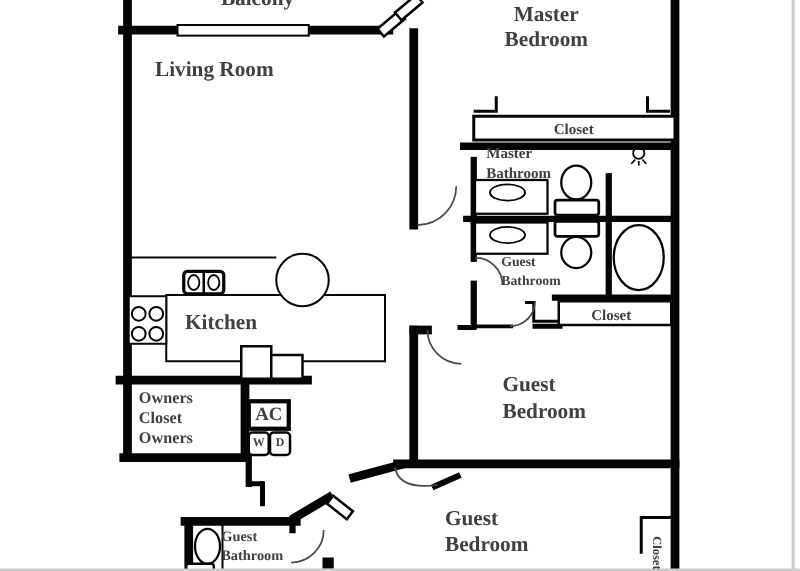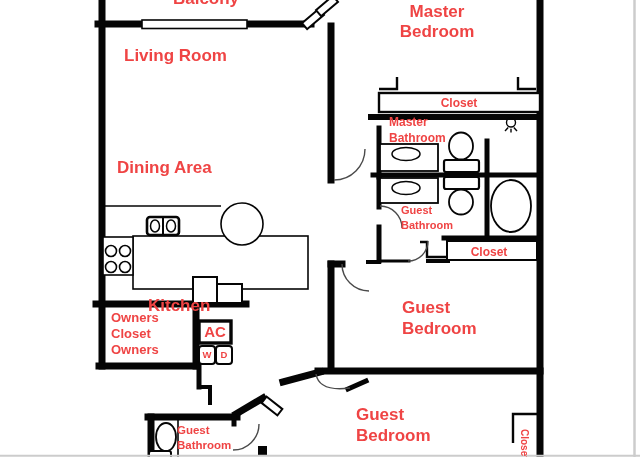--- a/index.html
+++ b/index.html
@@ -2,22 +2,22 @@
 <html><head>
 <meta charset="utf-8">
 <style>
   html,body{margin:0;padding:0;background:#fff;}
   .stage{
     position:relative;width:640px;height:457px;background:#ffffff;
     overflow:hidden;font-family:"Liberation Sans",sans-serif;
   }
   .stage svg{position:absolute;left:0;top:0;}
   .lbl{
-    position:absolute;font-weight:bold;color:#ef4444;white-space:nowrap;
-    font-family:Liberation Sans, sans-serif;
+    position:absolute;font-weight:bold;color:#404040;white-space:nowrap;
+    font-family:Liberation Serif, serif;
   }
   .lbl span{display:block;}
   .ctr{text-align:center;}
   .vert{writing-mode:vertical-rl;white-space:nowrap;}
 </style>
 </head>
 <body>
 
 <div class="stage">
 
@@ -157,23 +157,22 @@
     <span>Bedroom</span>
   </div>
 
   <div class="lbl ctr" style="left:430px;top:96px;width:58px;font-size:12px;line-height:15px;">Closet</div>
 
   <div class="lbl" style="left:389px;top:114px;font-size:12px;line-height:16px;">
     <span>Master</span>
     <span>Bathroom</span>
   </div>
 
-  <div class="lbl" style="left:117px;top:158px;font-size:17px;line-height:20px;">Dining Area</div>
-
-  <div class="lbl" style="left:148px;top:248px;font-size:17px;line-height:20px;margin-top:48px;">Kitchen</div>
+
+  <div class="lbl" style="left:148px;top:248px;font-size:17px;line-height:20px;">Kitchen</div>
 
   <div class="lbl" style="left:401px;top:203px;font-size:11px;line-height:14.5px;">
     <span>Guest</span>
     <span>Bathroom</span>
   </div>
 
   <div class="lbl ctr" style="left:460px;top:245px;width:58px;font-size:12px;line-height:15px;">Closet</div>
 
   <div class="lbl" style="left:402px;top:297px;font-size:17px;line-height:21px;">
     <span>Guest</span>

